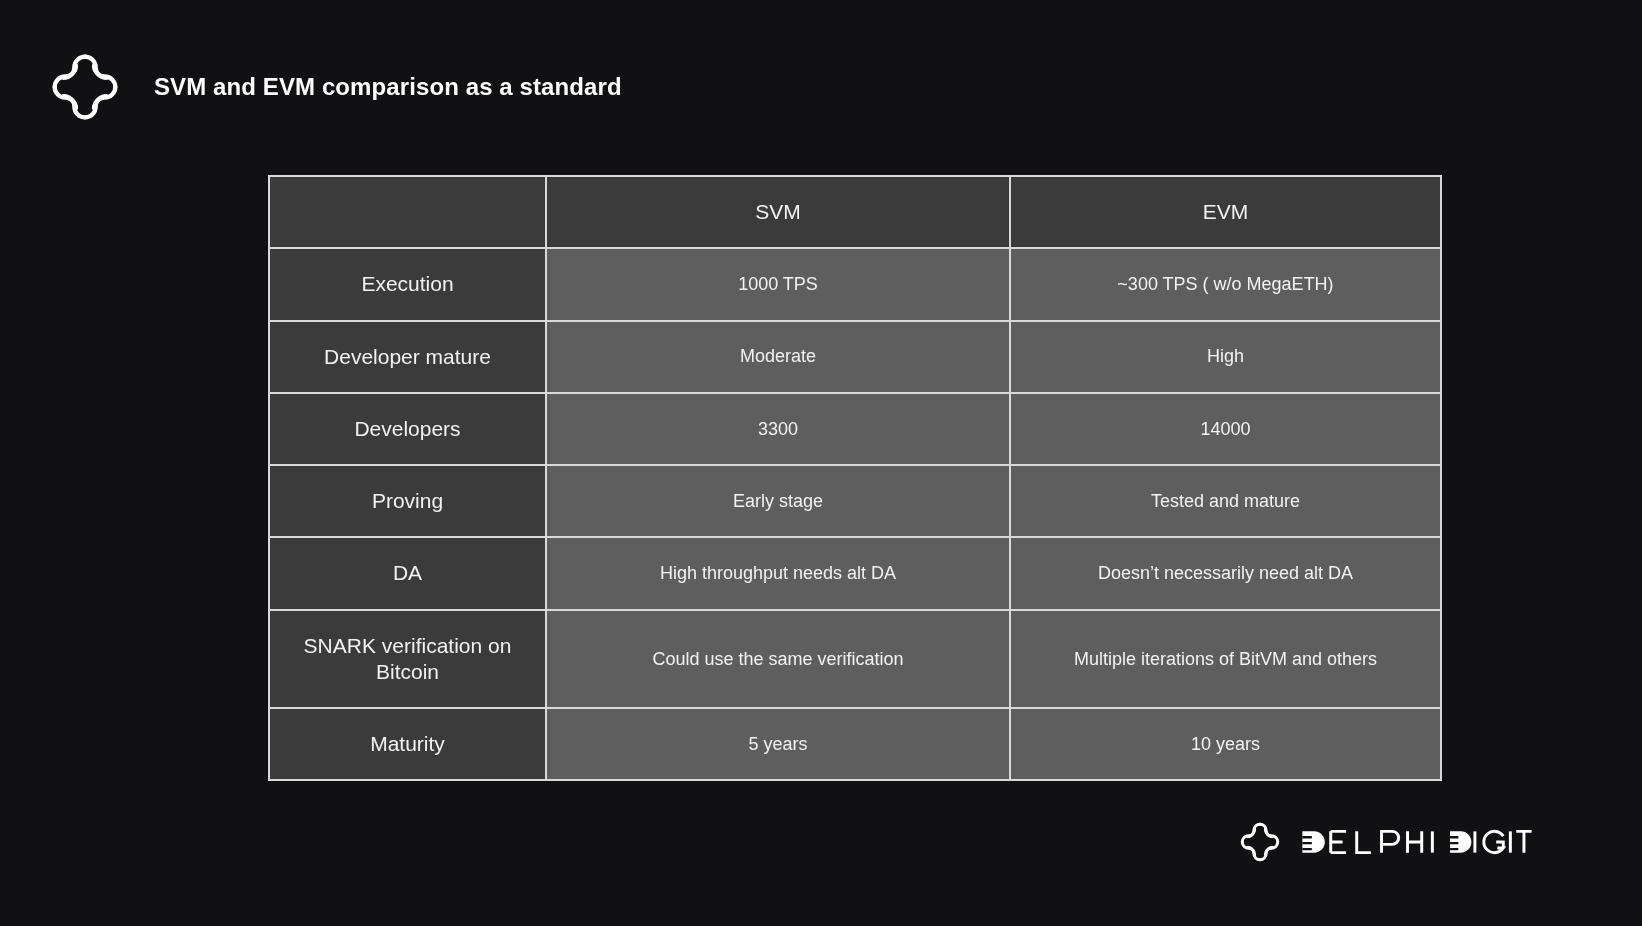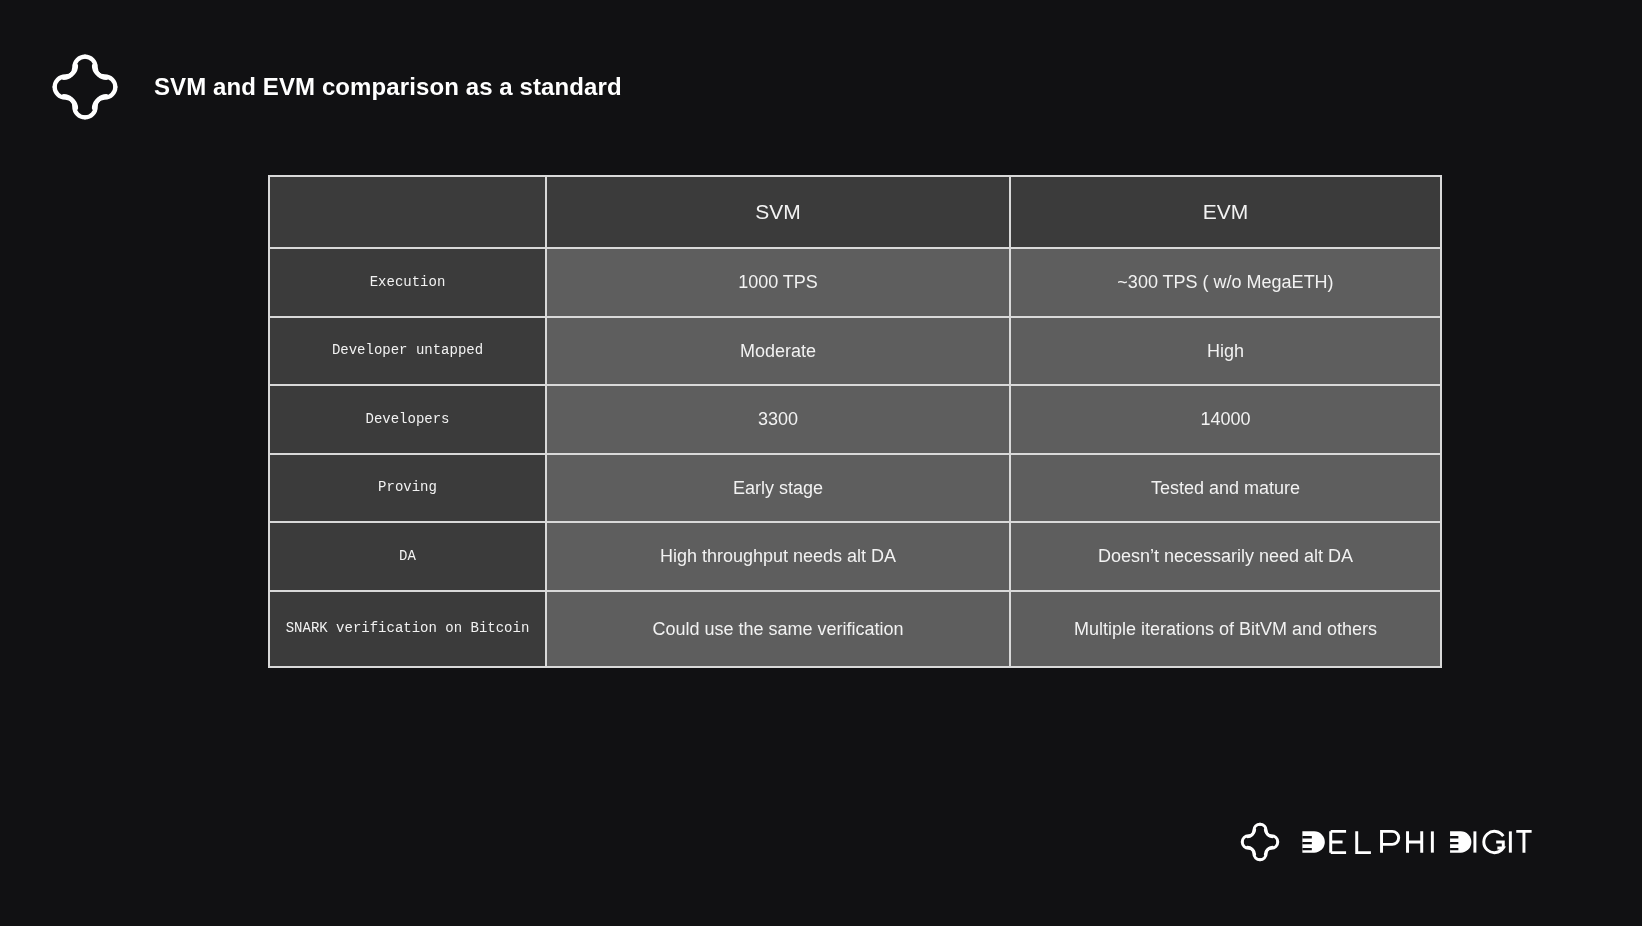--- a/index.html
+++ b/index.html
@@ -72,22 +72,21 @@
   }
   thead th.blank-head { background: #3b3b3b; }
 
   tbody td {
     background: #5e5e5e;
     height: 68px;
     font-size: 18px;
   }
   tbody td.row-label {
     background: #3b3b3b;
-    font-size: 14px;
-    font-family: Liberation Mono, monospace;
+    font-size: 21px;
   }
   tbody tr.tall td { height: 76px; }
 
   
   #footer-logo {
     position: absolute;
     right: 106px;
     bottom: 60px;
     display: flex;
     align-items: center;
@@ -141,21 +140,21 @@
         <th>EVM</th>
       </tr>
     </thead>
     <tbody>
       <tr>
         <td class="row-label">Execution</td>
         <td>1000 TPS</td>
         <td>~300 TPS ( w/o MegaETH)</td>
       </tr>
       <tr>
-        <td class="row-label">Developer untapped</td>
+        <td class="row-label">Developer mature</td>
         <td>Moderate</td>
         <td>High</td>
       </tr>
       <tr>
         <td class="row-label">Developers</td>
         <td>3300</td>
         <td>14000</td>
       </tr>
       <tr>
         <td class="row-label">Proving</td>
@@ -164,20 +163,25 @@
       </tr>
       <tr>
         <td class="row-label">DA</td>
         <td>High throughput needs alt DA</td>
         <td>Doesn’t necessarily need alt DA</td>
       </tr>
       <tr class="tall">
         <td class="row-label">SNARK verification on Bitcoin</td>
         <td>Could use the same verification</td>
         <td>Multiple iterations of BitVM and others</td>
+      </tr>
+      <tr>
+        <td class="row-label">Maturity</td>
+        <td>5 years</td>
+        <td>10 years</td>
       </tr>
     </tbody>
   </table>
 
   <div id="footer-logo">
 
     <svg id="footer-mark" viewBox="0 0 100 100" fill="none" stroke="#ffffff" stroke-width="6" stroke-linecap="round" stroke-linejoin="round">
       <g>
         <path d="M50 13 a13 13 0 0 1 13 13 a13 13 0 0 0 13 13"></path>
         <path d="M50 13 a13 13 0 0 0 -13 13 a13 13 0 0 1 -13 13"></path>

